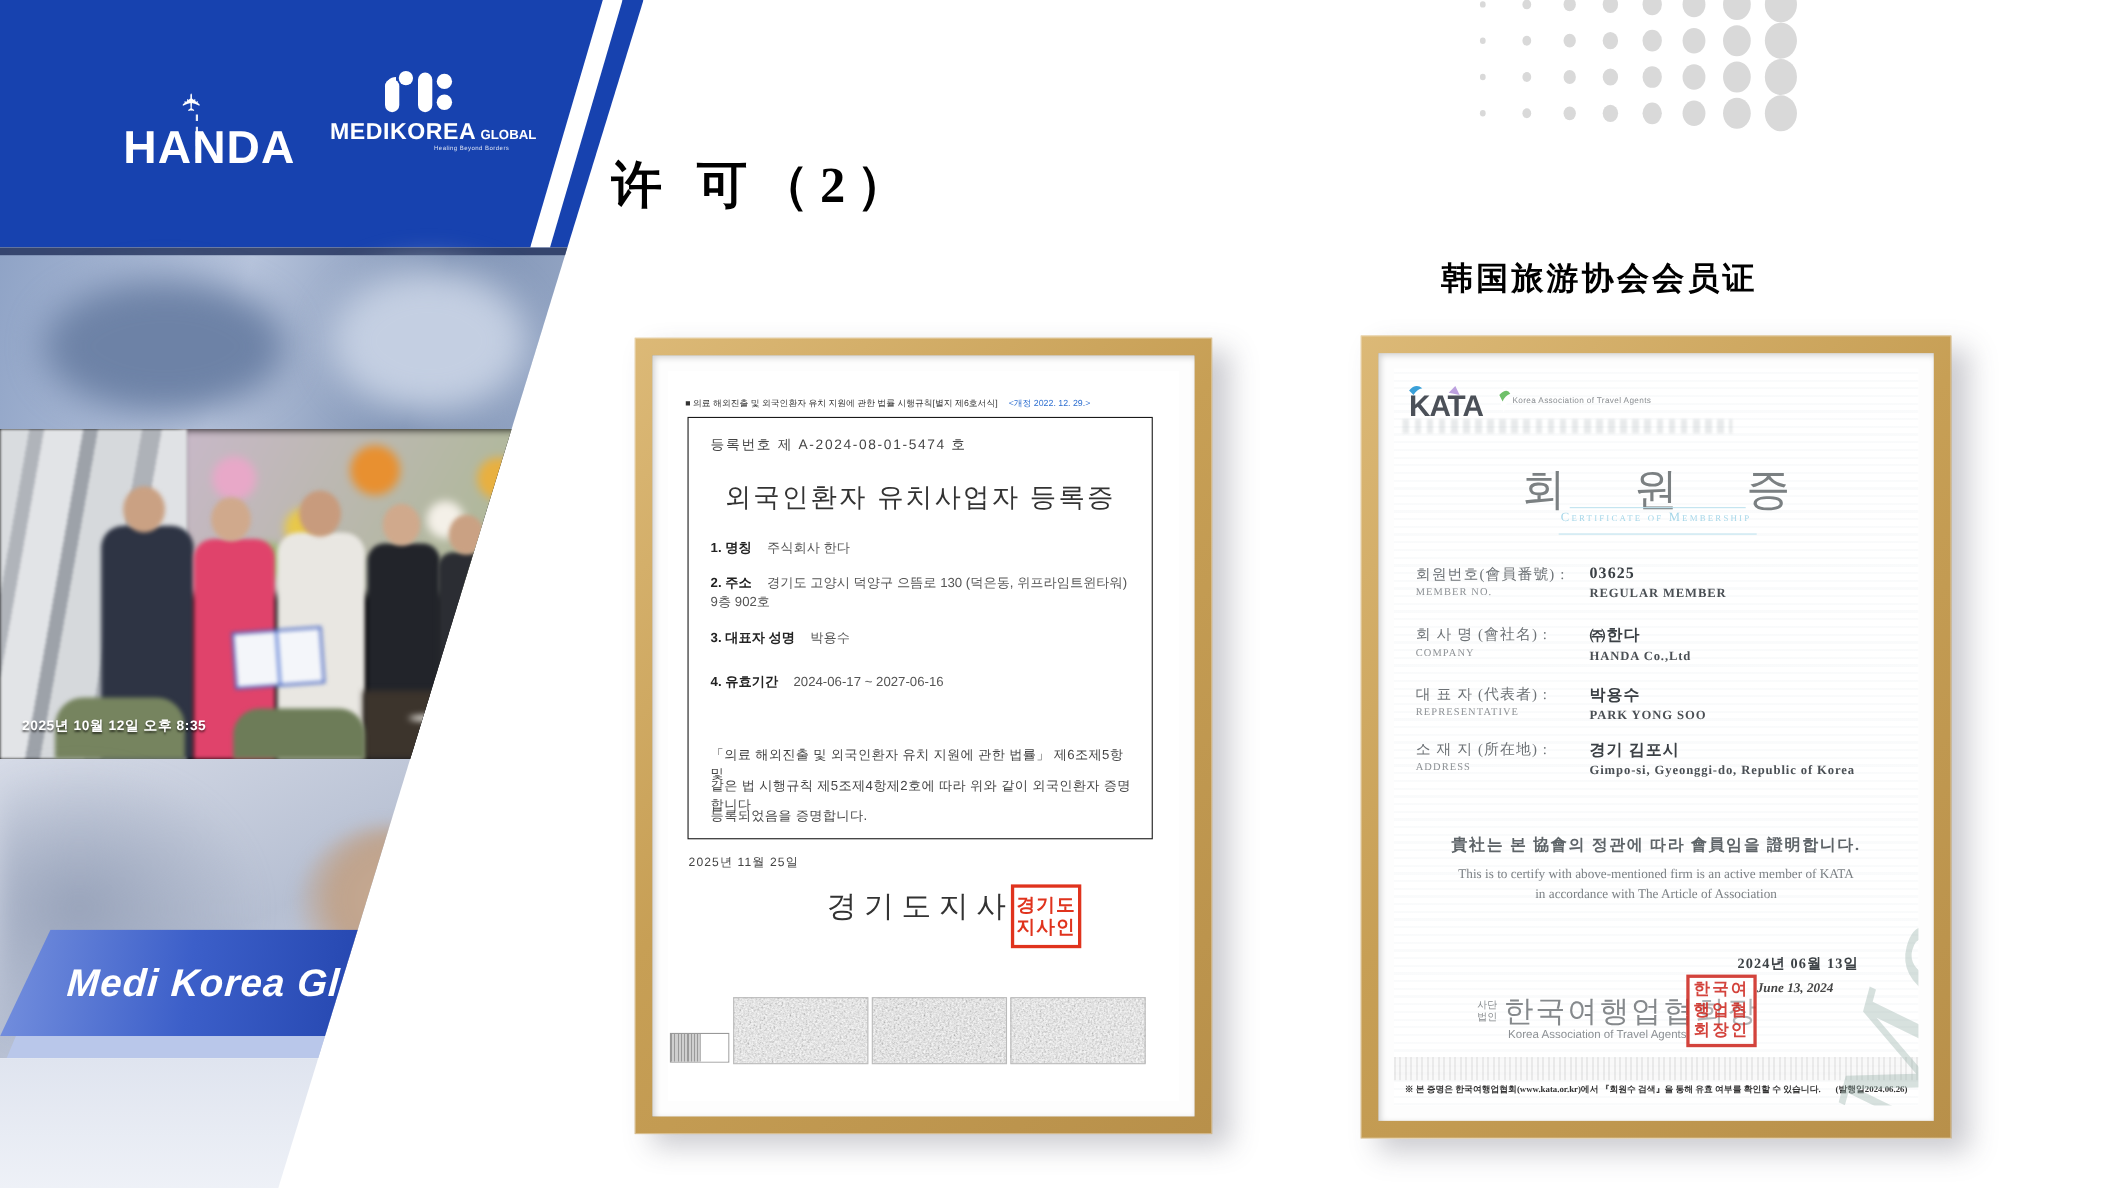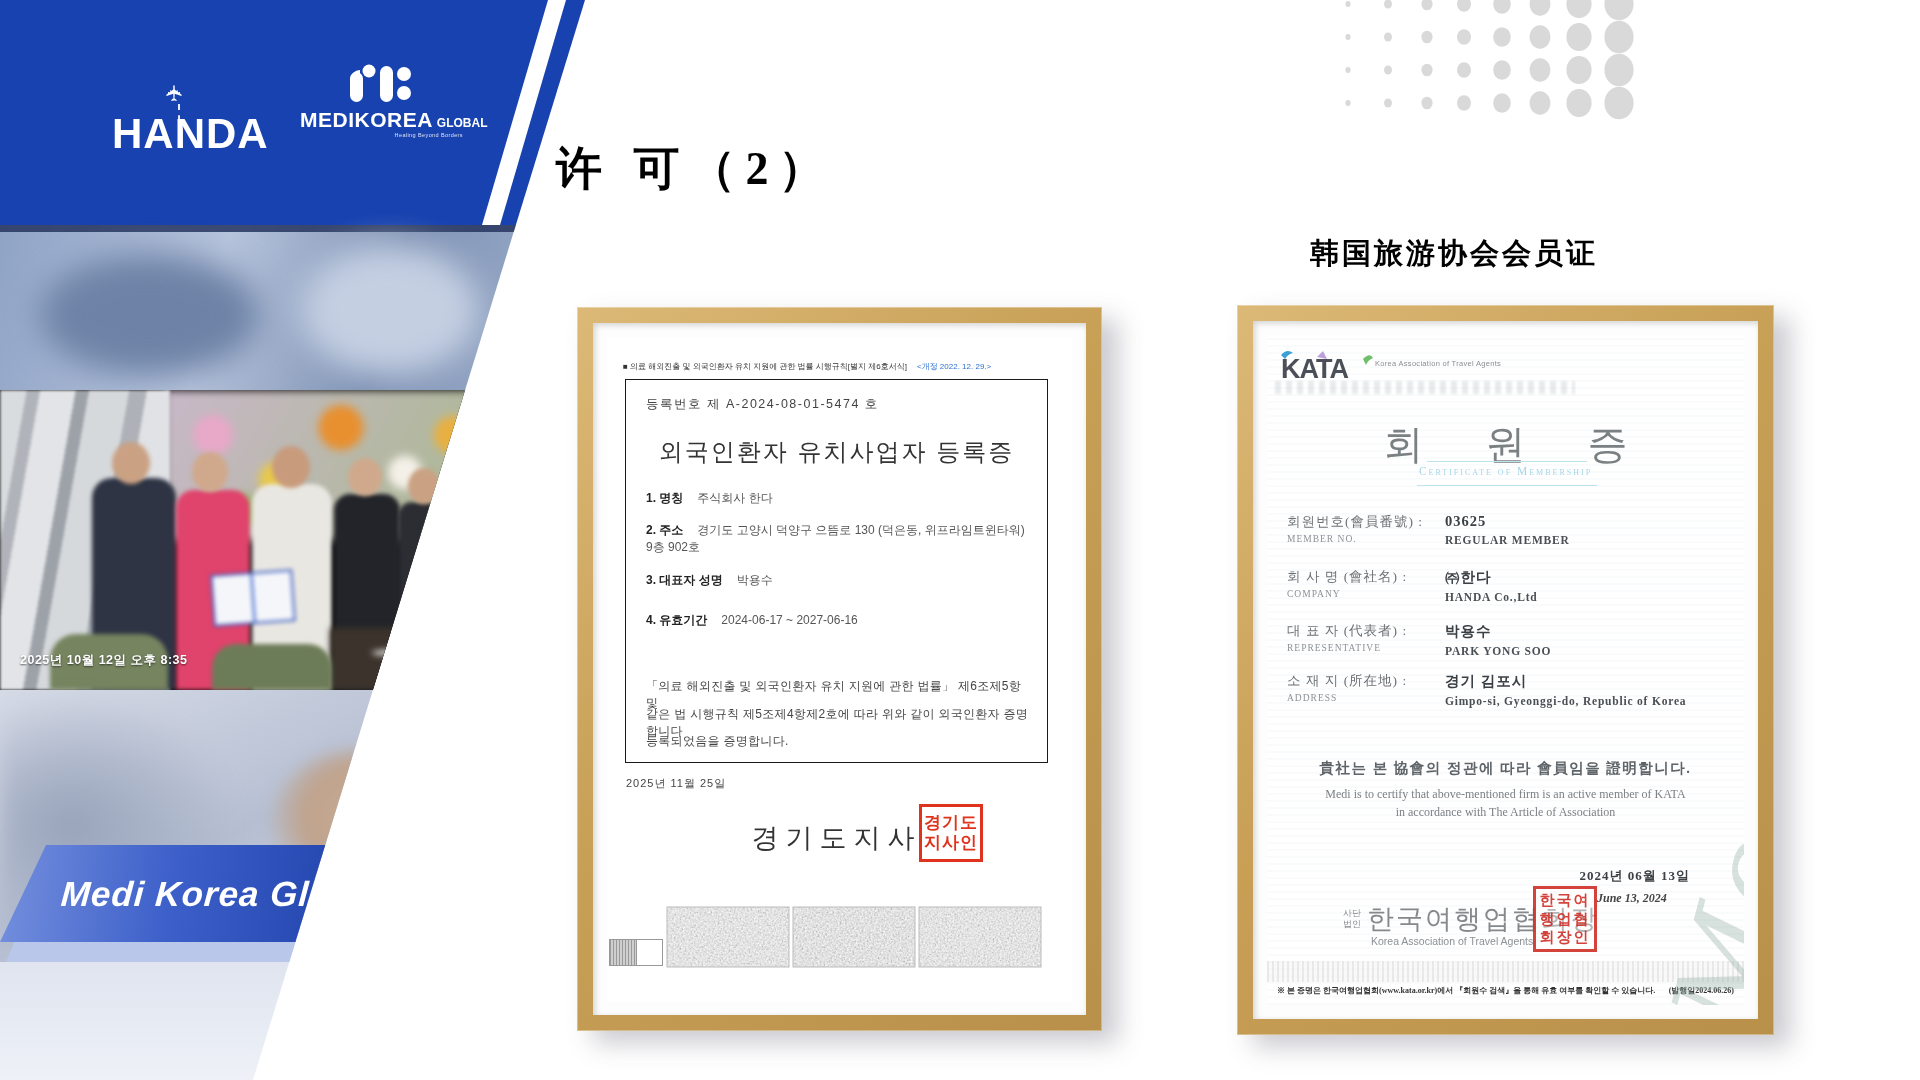--- a/index.html
+++ b/index.html
@@ -72,21 +72,21 @@
   .a-header { position:absolute; left:16px; top:24px; font-size:8px; color:#333; white-space:nowrap; }
   .a-amend { color:#2e6fd0; margin-left:10px; }
   .a-box { position:absolute; left:18px; top:42px; right:24px; height:384px; border:1.6px solid #1a1a1a; }
   .a-regno { position:absolute; left:20px; top:16px; font-size:12.5px; letter-spacing:1.5px; color:#444; }
   .a-title { position:absolute; left:0; right:0; top:56px; text-align:center; font-size:24px;
     letter-spacing:2px; color:#333; }
   .a-item { position:absolute; left:20px; right:16px; font-size:12px; line-height:1.45; color:#555; }
   .a-item b { color:#222; margin-right:14px; }
   .a-legal { position:absolute; left:20px; right:16px; font-size:12px; color:#444; letter-spacing:.3px; }
   .a-date { position:absolute; left:0; right:58px; top:396px; text-align:left; font-size:11px; color:#444; letter-spacing:1px; }
-  .a-issuer { position:absolute; left:0; right:0; top:440px; text-align:center; font-size:27px;
+  .a-issuer { position:absolute; left:0; right:0; top:426px; text-align:center; font-size:27px;
     letter-spacing:7px; color:#333; }
   .a-seal { position:absolute; left:293px; top:424px; width:64px; height:58px; border:3.5px solid #e0331d;
     color:#e0331d; display:flex; flex-direction:column; align-items:center; justify-content:center;
     font-weight:bold; font-size:17px; line-height:1.15; letter-spacing:1px; background:rgba(255,255,255,.6); }
   .a-noise-strip { position:absolute; left:0; top:568px; width:100%; height:70px; }
   .a-minibox { position:absolute; left:2px; top:602px; width:54px; height:27px; border:1px solid #999; display:flex; }
   .a-minibox .cell1 { width:50%; height:100%;
     background: repeating-linear-gradient(90deg,#9a9a9a 0 1px,#cfcfcf 1px 3px); }
   .a-minibox .cell2 { width:50%; height:100%; background:#fff; border-left:1px solid #999; }
   
@@ -365,21 +365,21 @@
               <div class="ko">소 재 지 (所在地) :</div>
               <div class="en">ADDRESS</div>
             </div>
           <div class="b-value">
               <div class="v1">경기 김포시</div>
               <div class="v2">Gimpo-si, Gyeonggi-do, Republic of Korea</div>
             </div>
         </div>
 
         <div class="b-stmt-ko">貴社는 본 協會의 정관에 따라 會員임을 證明합니다.</div>
-        <div class="b-stmt-en" style="top:452px;">Medi is to certify that above-mentioned firm is an active member of KATA</div>
+        <div class="b-stmt-en" style="top:452px;">This is to certify with above-mentioned firm is an active member of KATA</div>
         <div class="b-stmt-en" style="top:470px;">in accordance with The Article of Association</div>
 
         <div class="b-date-ko">2024년 06월 13일</div>
         <div class="b-date-en">June 13, 2024</div>
 
         <div class="b-org">
           <div class="b-org-prefix">
             <div>사단</div>
             <div>법인</div>
           </div>

